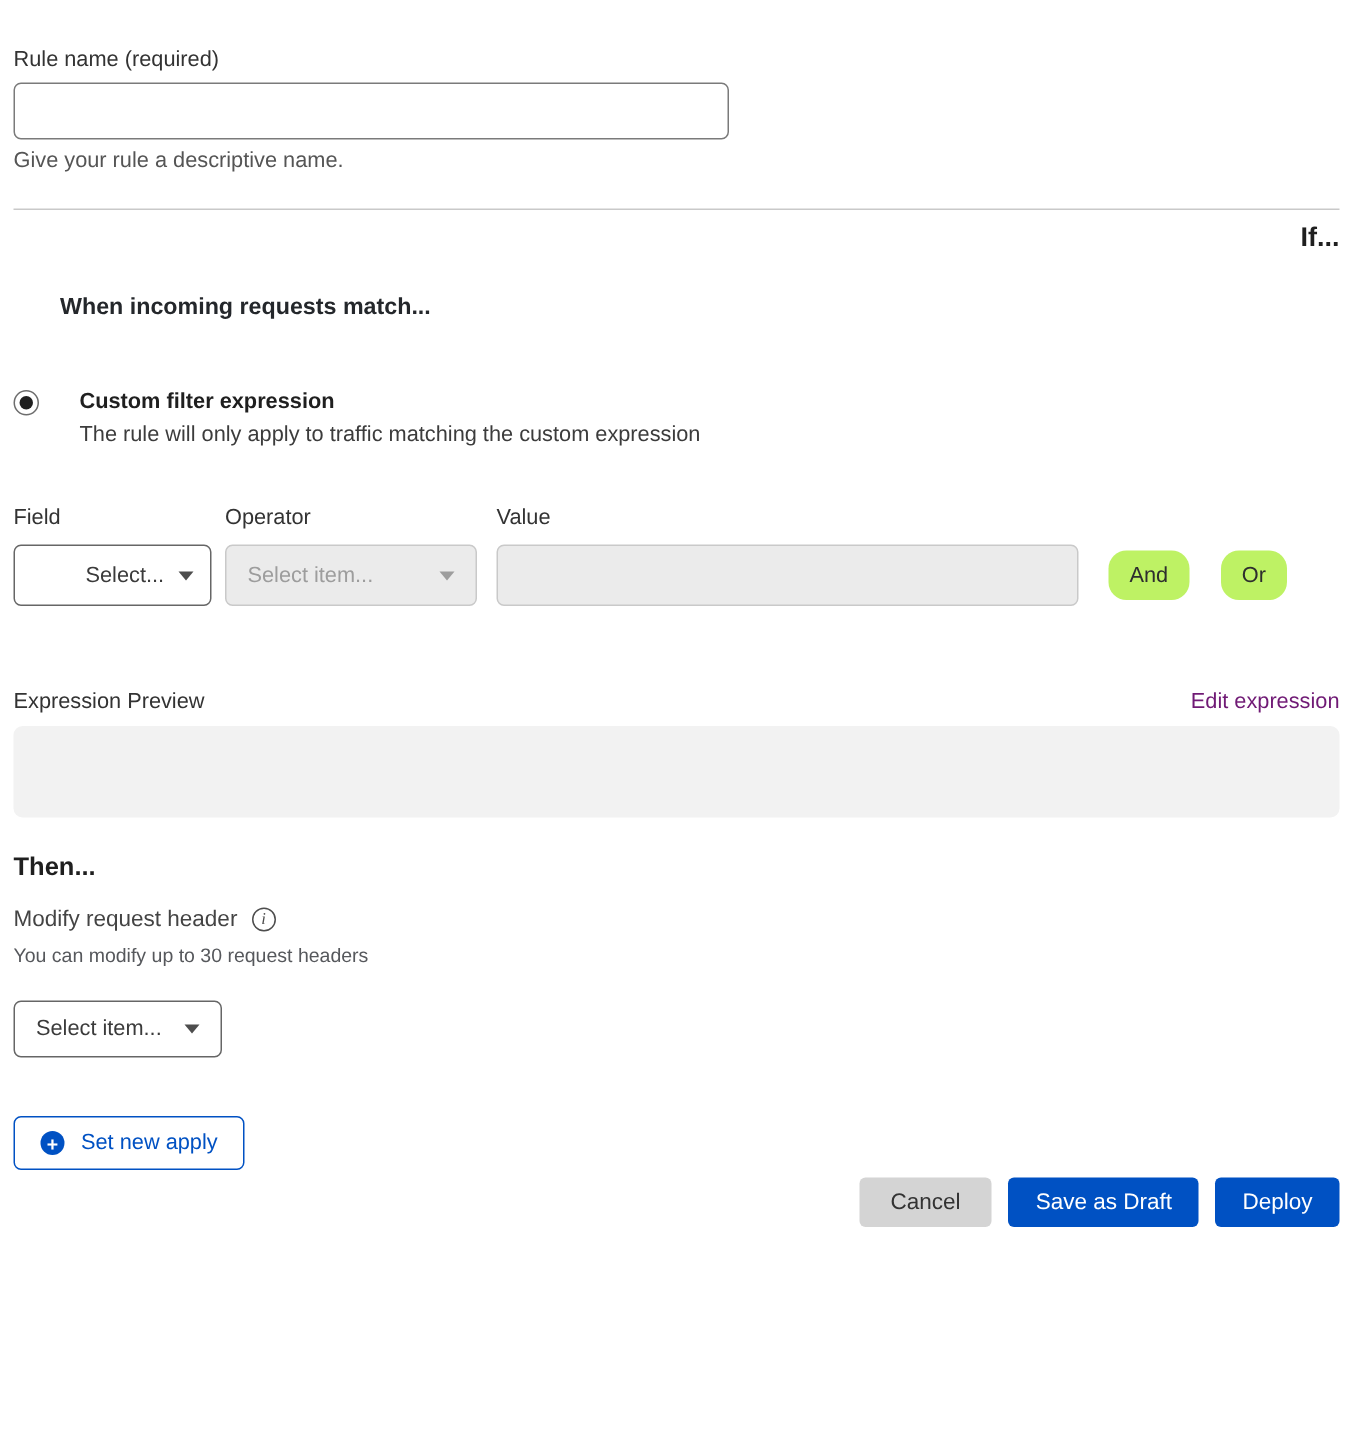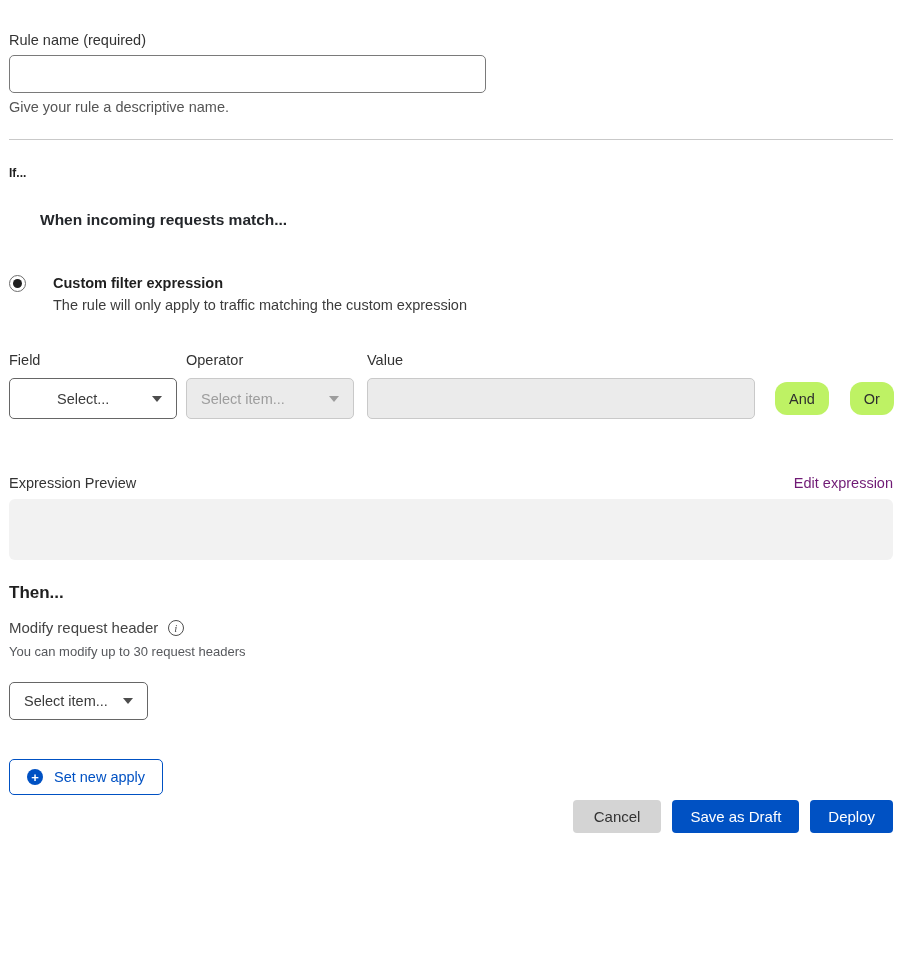--- a/index.html
+++ b/index.html
@@ -24,21 +24,21 @@
     margin-top: 6px; display: block;
     width: 477px; height: 38px;
     border: 1px solid #7a7a7a; border-radius: 5px;
     font-family: "Liberation Sans", sans-serif; font-size: 14.5px; color: #222;
     padding: 0 10px; background: #fff; outline: none;
   }
   .helper-text { margin-top: 5px; font-size: 14.5px; color: #555; line-height: 18px; }
 
   .divider { margin-top: 23px; border: none; border-top: 1px solid #c9c9c9; width: 884px; }
 
-  .section-heading-lg { margin-top: 21px; font-size: 12px; font-weight: 700; color: #1f1f1f; line-height: 24px; }
+  .section-heading-lg { margin-top: 6px; font-size: 18px; font-weight: 700; color: #1f1f1f; line-height: 24px; text-align: right; }
   .section-subheading { margin-top: 25px; font-size: 15.5px; font-weight: 700; color: #24272b; line-height: 20px; margin-left: 31px; }
 
   .radio-option { display: flex; margin-top: 34px; }
   .radio-option.second { margin-top: 44px; }
   .radio-circle {
     flex: 0 0 auto;
     width: 17px; height: 17px; border-radius: 50%;
     border: 1px solid #6d6d6d; background: #fff;
     margin-top: 1px;
     display: inline-flex; align-items: center; justify-content: center;
@@ -59,21 +59,21 @@
   }
   .select-box .caret {
     width: 0; height: 0; margin-left: 10px;
     border-left: 5px solid transparent; border-right: 5px solid transparent;
     border-top: 6px solid #4d4d4d;
   }
   .select-box.disabled {
     border: 1px solid #c9c9c9; background: #ebebeb; color: #9d9d9d; cursor: default;
   }
   .select-box.disabled .caret { border-top-color: #9d9d9d; }
-  .field-select { width: 168px; padding-left: 47px; }
+  .field-select { width: 132px; padding-left: 47px; }
   .operator-col { margin-left: 9px; }
   .operator-select { width: 168px; }
   .value-col { margin-left: 13px; }
   .value-input {
     width: 388px; height: 41px; border: 1px solid #c9c9c9; border-radius: 5px;
     background: #ebebeb; font-family: "Liberation Sans", sans-serif;
     font-size: 14.5px; color: #555; padding: 0 10px;
   }
   .andor-group { margin-left: 20px; display: flex; gap: 21px; margin-bottom: 4px; }
   .btn-gray {

